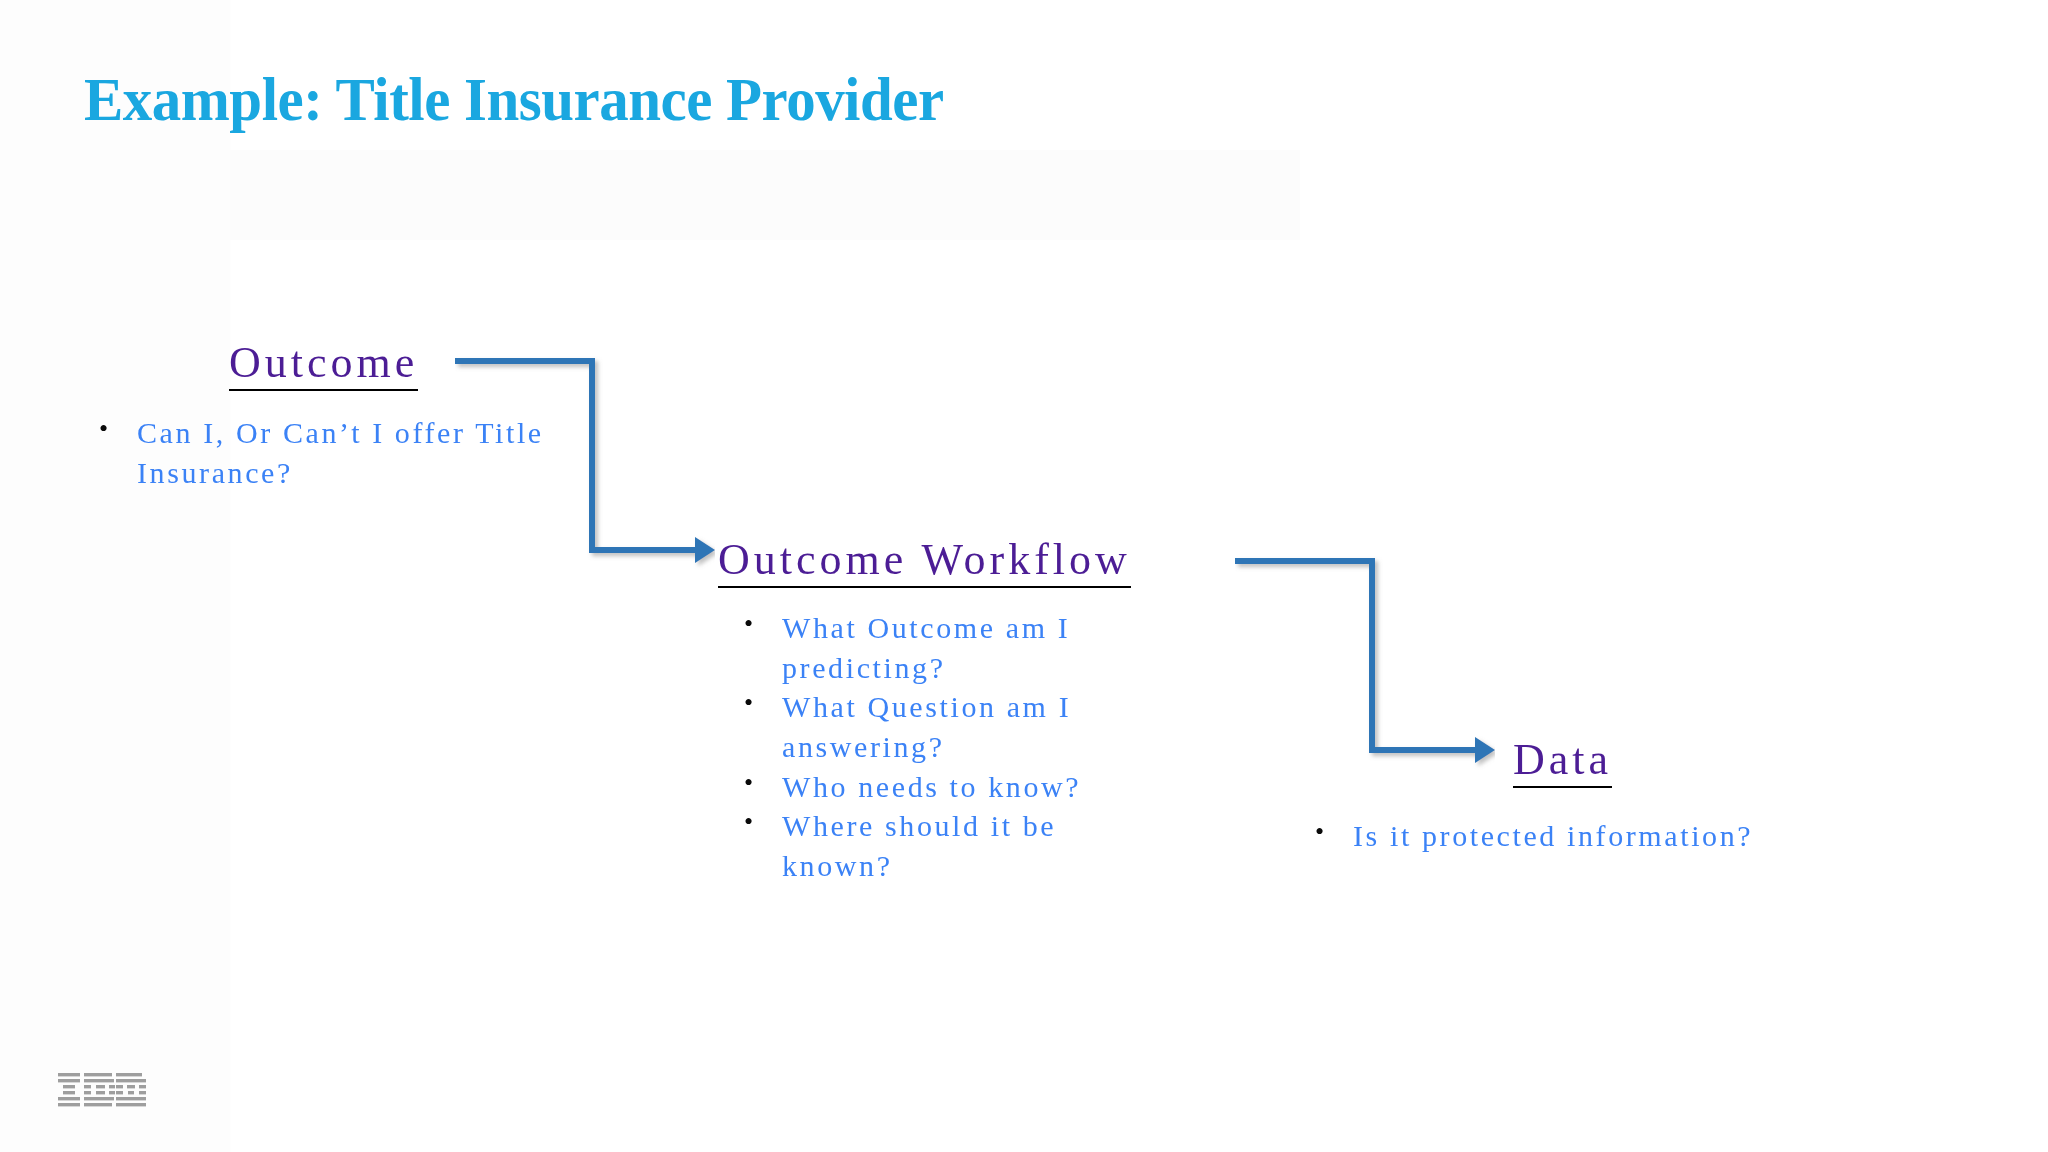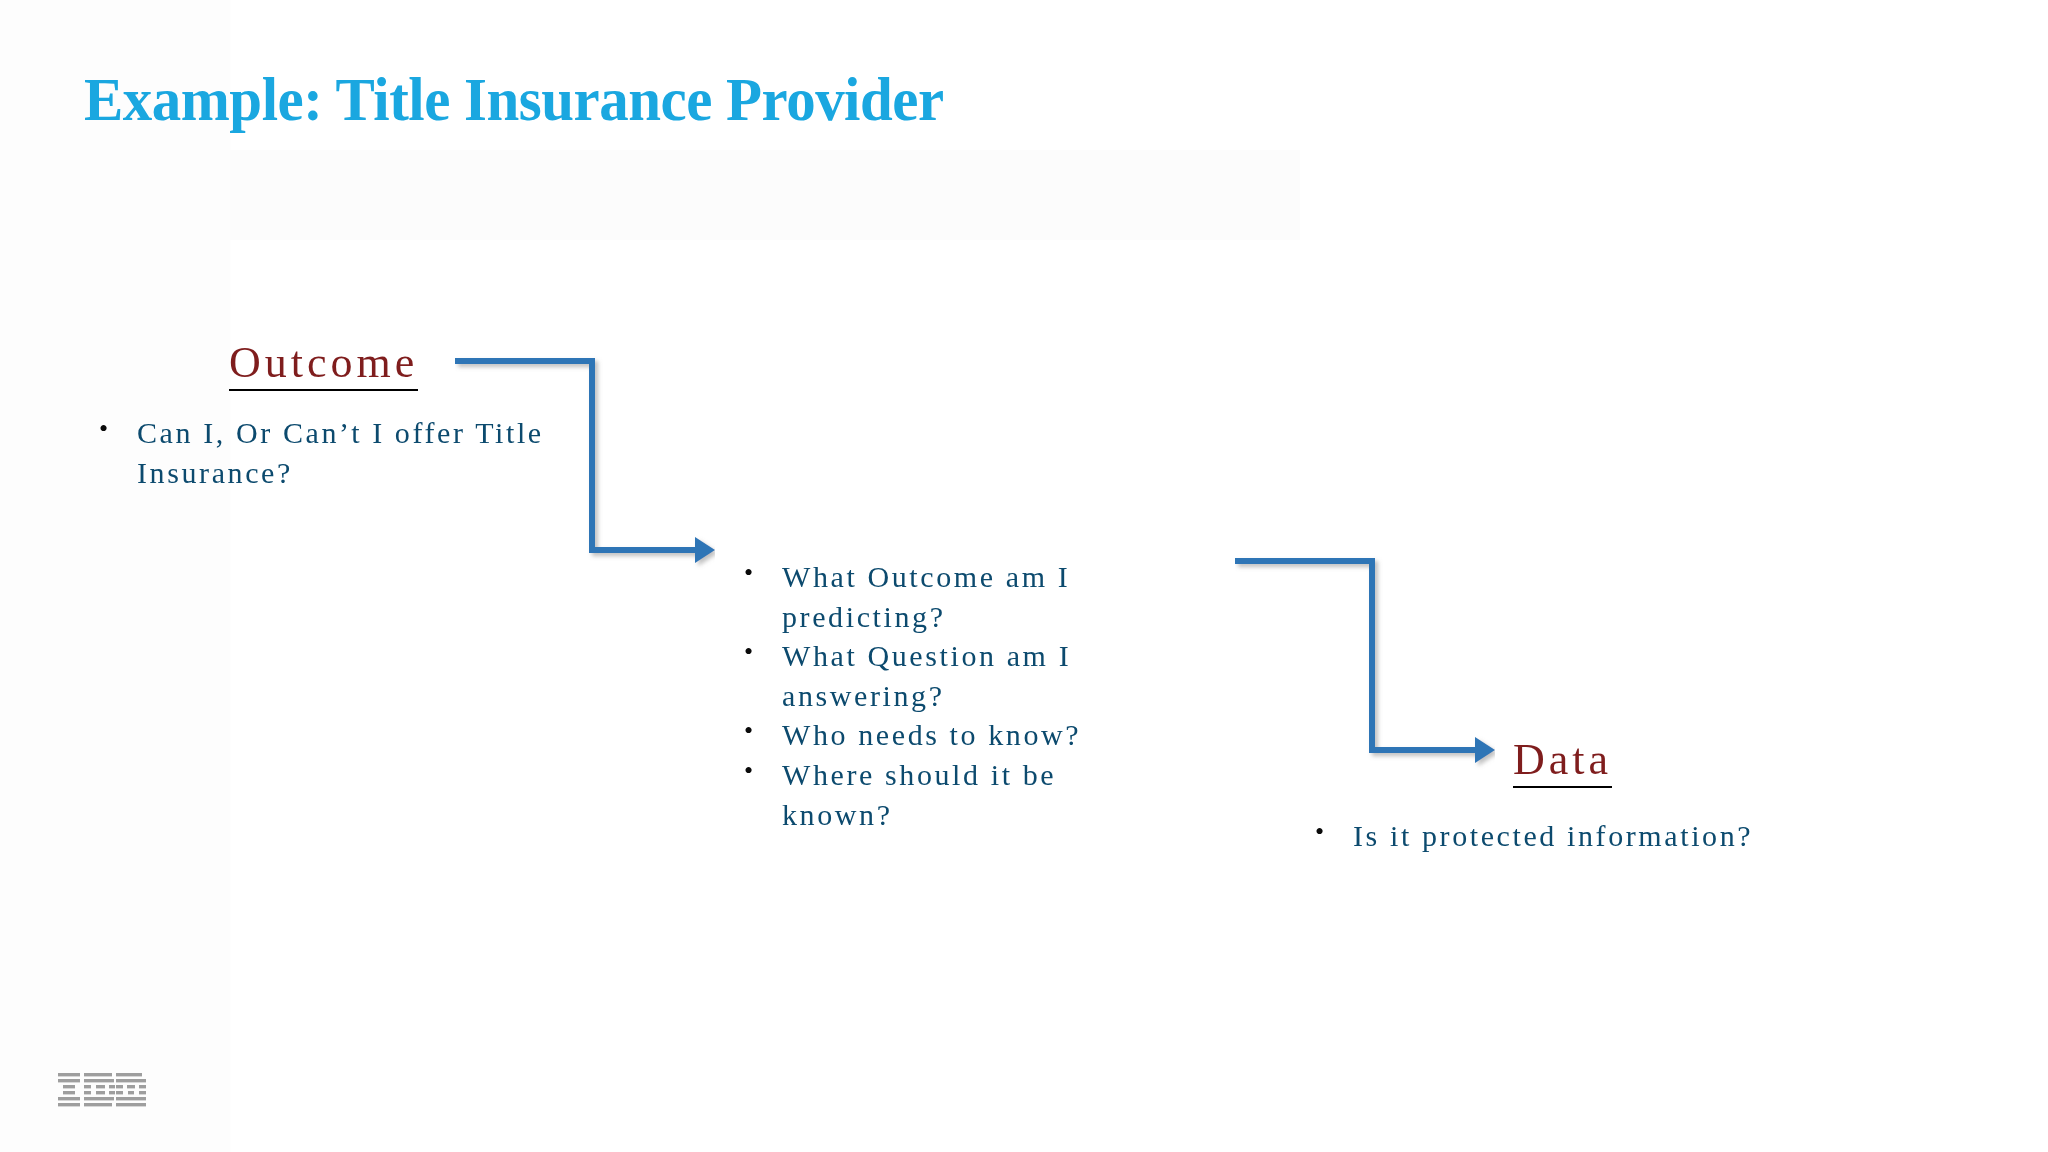--- a/index.html
+++ b/index.html
@@ -56,38 +56,38 @@
   }
 
   
   .node {
     position: absolute;
   }
   .node-heading {
     font-family: "Liberation Serif", "DejaVu Serif", serif;
     font-size: 43px;
     line-height: 1.05;
-    color: #7f1d1d;
+    color: #4c1d95;
     letter-spacing: 4px;
     display: inline-block;
     border-bottom: 2px solid #000000;
     padding-bottom: 3px;
     white-space: nowrap;
   }
   .node-list {
     list-style: none;
     margin: 0;
     padding: 0;
   }
   .node-list li {
     position: relative;
     font-family: "Liberation Serif", "DejaVu Serif", serif;
     font-size: 30px;
     line-height: 1.32;
-    color: #0c4a6e;
+    color: #3b82f6;
     letter-spacing: 2.6px;
     padding-left: 44px;
     margin: 0;
   }
   .node-list li::before {
     content: "\2022";
     position: absolute;
     left: 6px;
     top: -1px;
     font-size: 26px;
@@ -160,20 +160,21 @@
 </svg>
 
 <div class="node" id="node-outcome">
   <div class="node-heading">Outcome</div>
   <ul class="node-list">
     <li>Can I, Or Can’t I offer Title Insurance?</li>
   </ul>
 </div>
 
 <div class="node" id="node-workflow">
+  <div class="node-heading">Outcome Workflow</div>
   <ul class="node-list">
     <li>What Outcome am I predicting?</li>
     <li>What Question am I answering?</li>
     <li>Who needs to know?</li>
     <li>Where should it be known?</li>
   </ul>
 </div>
 
 <div class="node" id="node-data">
   <div class="node-heading">Data</div>

